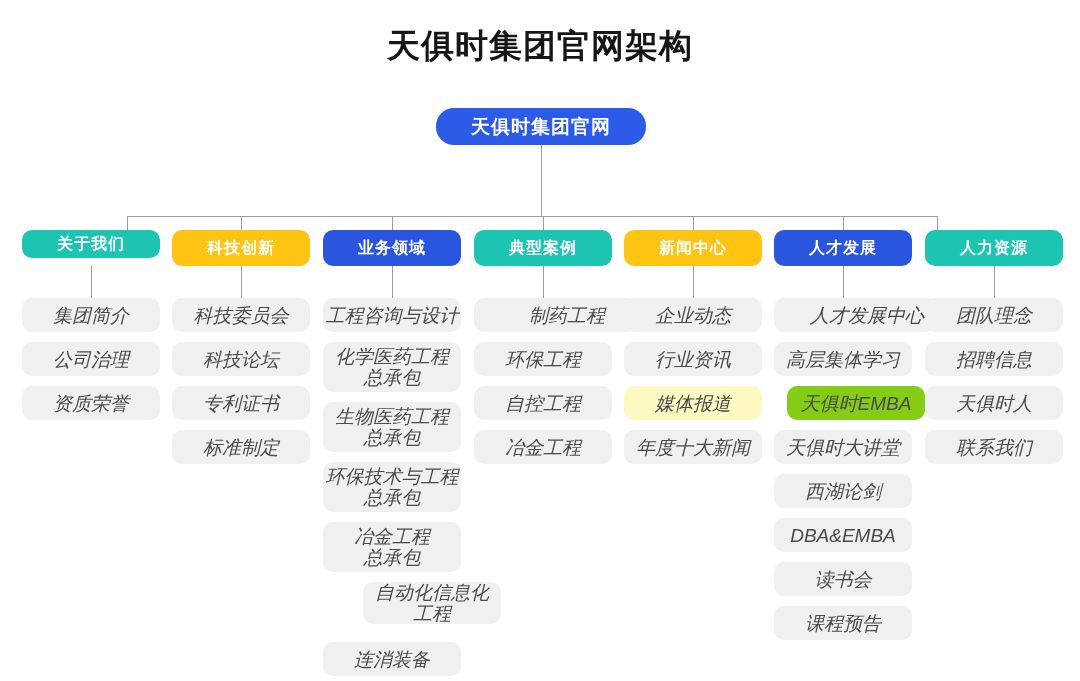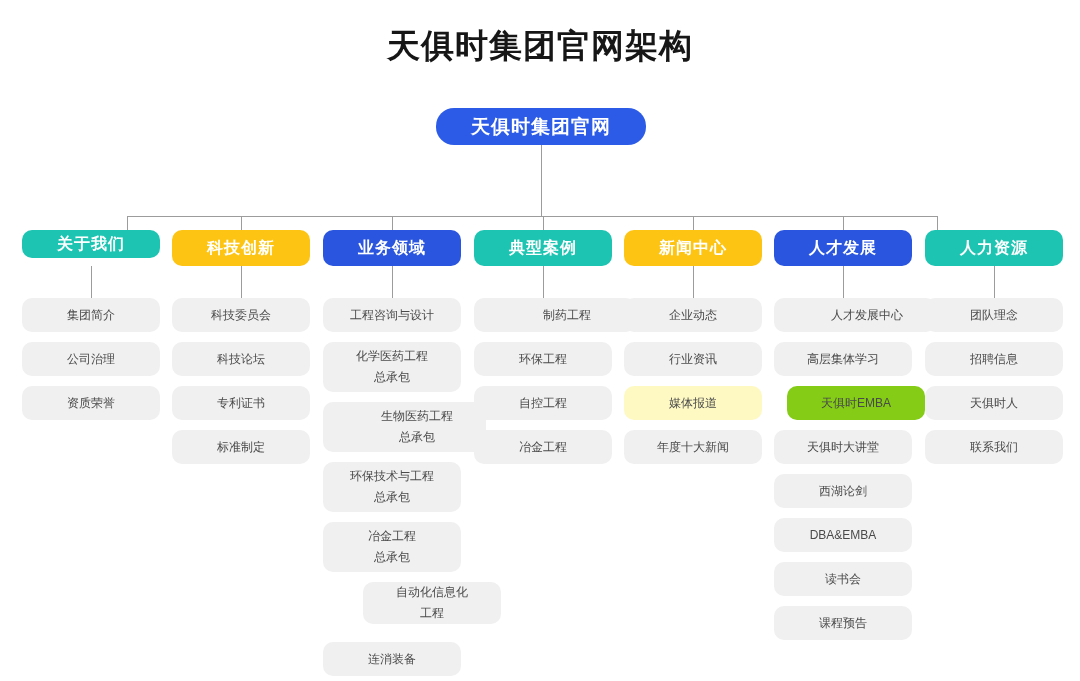--- a/index.html
+++ b/index.html
@@ -54,24 +54,25 @@
     letter-spacing: 1px;
   }
   .sitemap-item {
     position: absolute;
     display: flex;
     flex-direction: column;
     align-items: center;
     justify-content: center;
     background: #f0f0f0;
     color: #4a4a4a;
-    font-size: 12px;
+    font-size: 19px;
     line-height: 21px;
     border-radius: 10px;
     text-align: center;
+    font-style: italic;
   }
 </style>
 </head>
 <body>
 
 <div class="canvas">
   <div class="title">天俱时集团官网架构</div>
   <div class="root-node" id="root-node" style="left: 436px; top: 108px; width: 210px; height: 37px; background: rgb(43, 91, 231);">
     <span>天俱时集团官网</span>
   </div>
@@ -124,21 +125,21 @@
       <div class="branch-header" style="left: 323px; top: 230px; width: 138px; height: 36px; background: rgb(42, 85, 223);">
         <span>业务领域</span>
       </div>
       <div class="sitemap-item" style="left: 323px; top: 298px; width: 138px; height: 34px; background: rgb(240, 240, 240); color: rgb(74, 74, 74);">
         <span>工程咨询与设计</span>
       </div>
       <div class="sitemap-item" style="left: 323px; top: 342px; width: 138px; height: 50px; background: rgb(240, 240, 240); color: rgb(74, 74, 74);">
         <span>化学医药工程</span>
         <span>总承包</span>
       </div>
-      <div class="sitemap-item" style="left: 323px; top: 402px; width: 138px; height: 50px; background: rgb(240, 240, 240); color: rgb(74, 74, 74); padding-left: 25px;">
+      <div class="sitemap-item" style="left: 323px; top: 402px; width: 138px; height: 50px; background: rgb(240, 240, 240); color: rgb(74, 74, 74);">
         <span>生物医药工程</span>
         <span>总承包</span>
       </div>
       <div class="sitemap-item" style="left: 323px; top: 462px; width: 138px; height: 50px; background: rgb(240, 240, 240); color: rgb(74, 74, 74);">
         <span>环保技术与工程</span>
         <span>总承包</span>
       </div>
       <div class="sitemap-item" style="left: 323px; top: 522px; width: 138px; height: 50px; background: rgb(240, 240, 240); color: rgb(74, 74, 74);">
         <span>冶金工程</span>
         <span>总承包</span>

